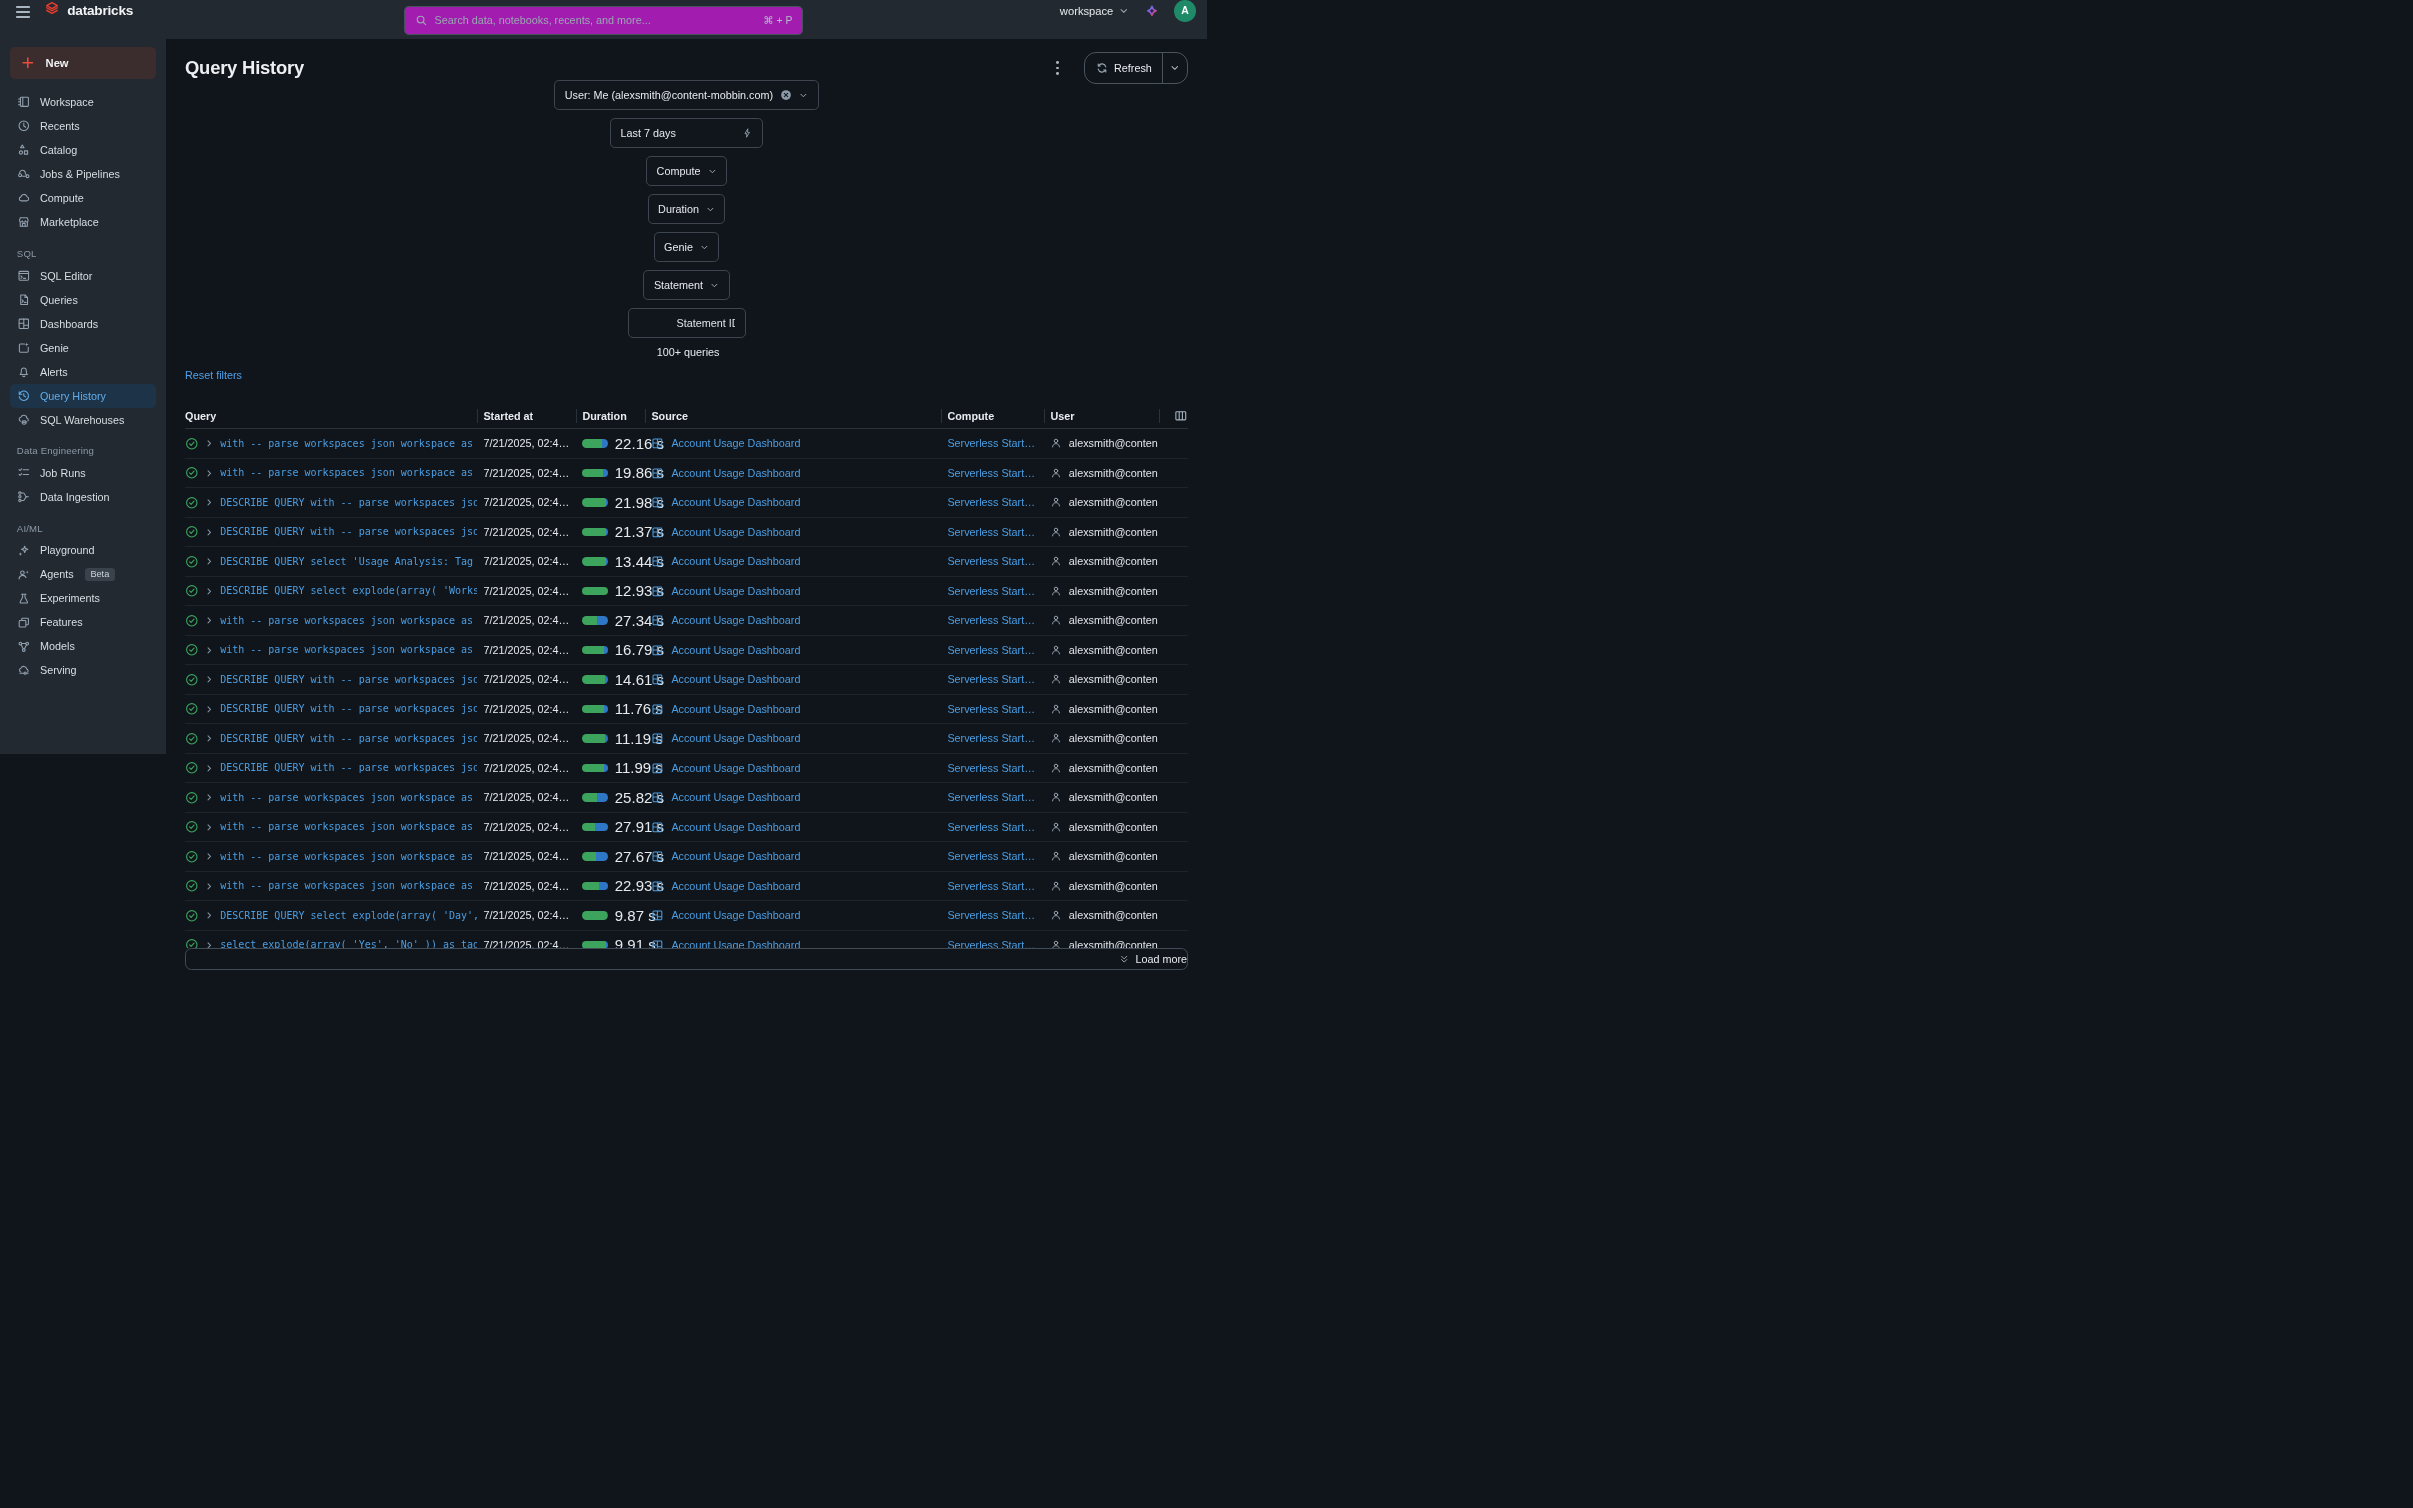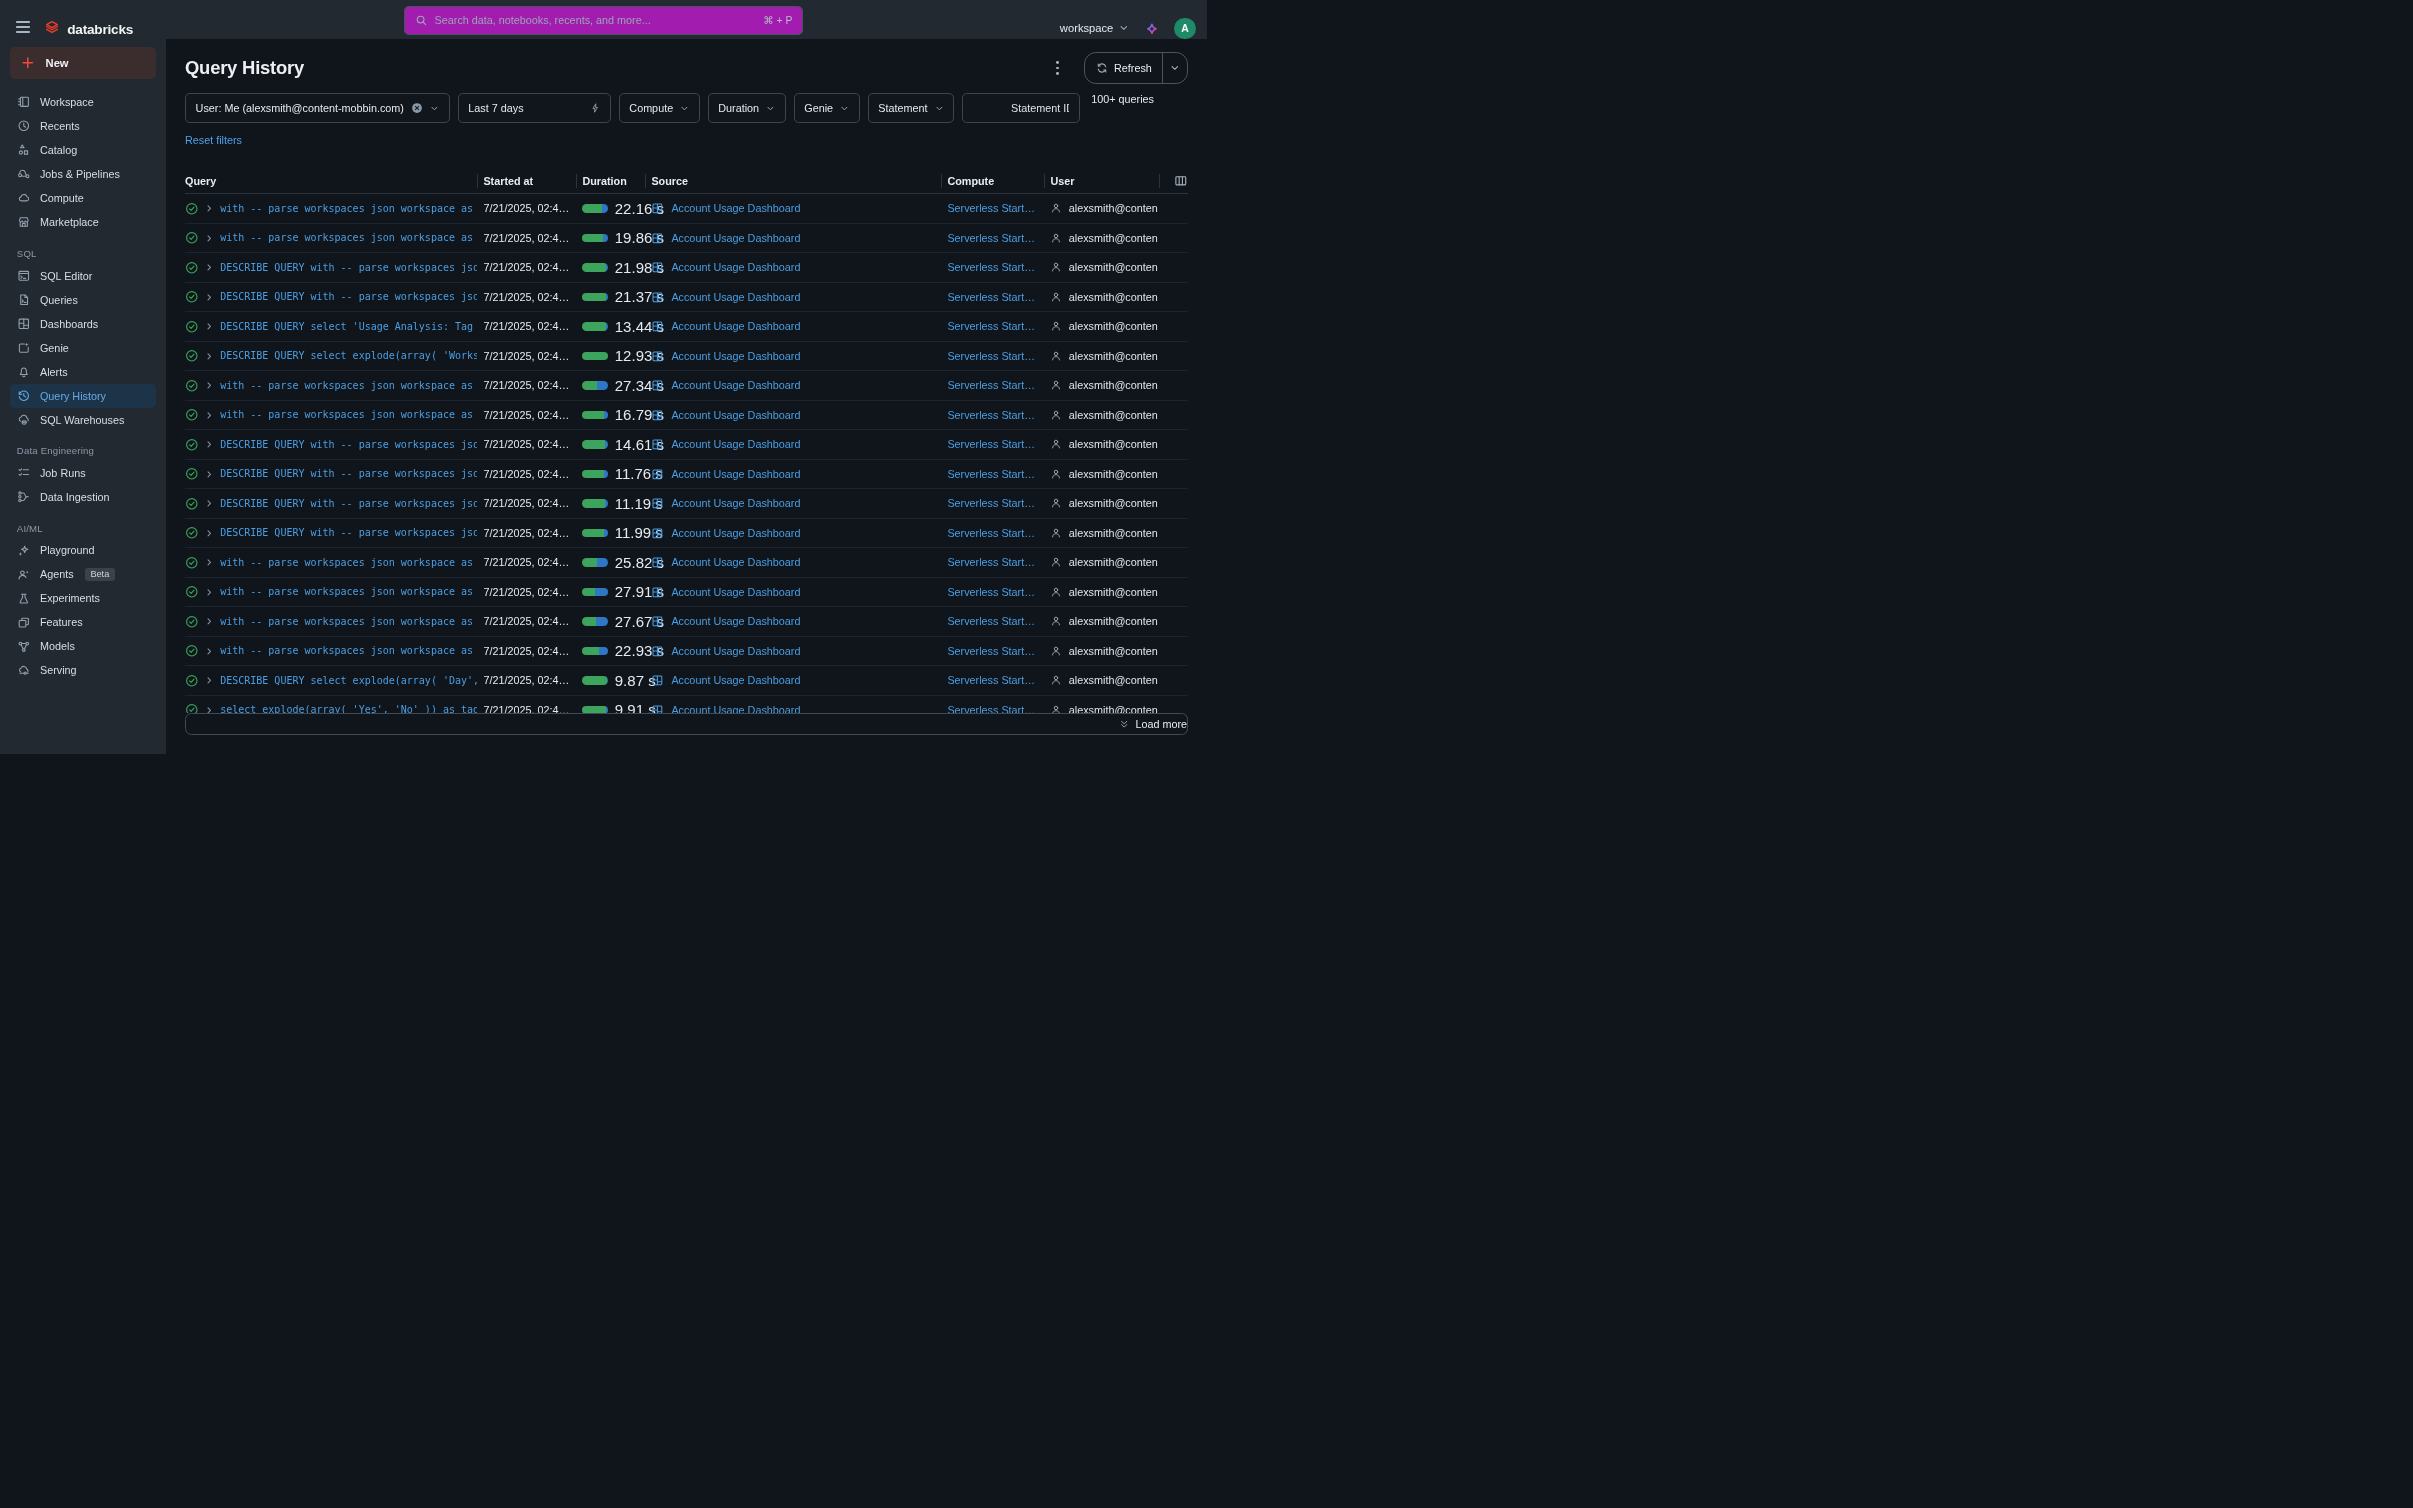--- a/index.html
+++ b/index.html
@@ -8,21 +8,21 @@
     font-family:"Liberation Sans", sans-serif;
     background:#10151C; color:#E8EBEE;
     -webkit-font-smoothing:antialiased;
   }
   .icon { display:inline-flex; align-items:center; justify-content:center; flex:none; }
   .icon svg { display:block; }
 
   
   .topbar {
     position:absolute; left:0; top:0; width:1207px; height:39px;
-    background:#222931; display:flex; align-items:flex-end; padding:0 11.2px;
+    background:#222931; display:flex; align-items:flex-start; padding:0 11.2px;
   }
   .hamburger { width:24px; height:24px; display:flex; flex-direction:column; justify-content:center; gap:3.2px; align-items:center; cursor:pointer; margin-right:6.4px; }
   .hamburger i { display:block; width:13.6px; height:1.6px; background:#A9B6C2; border-radius:0.8px; }
   .brand { display:flex; align-items:center; gap:5.6px; }
   .brand-word { font-size:13.6px; font-weight:700; color:#F2F4F6; letter-spacing:-0.2px; }
   .search-wrap {
     position:absolute; left:404px; top:5.6px; width:399px; height:29px;
     background:#a21caf; border:0.8px solid #4A535D; border-radius:4.8px;
     display:flex; align-items:center; padding:0 9.6px; gap:7.2px;
   }
@@ -68,21 +68,21 @@
   .head-right { margin-left:auto; display:flex; align-items:center; gap:16px; }
   .kebab { width:21px; height:21px; display:flex; flex-direction:column; gap:2.8px; align-items:center; justify-content:center; cursor:pointer; }
   .kebab i { width:2.8px; height:2.8px; border-radius:50%; background:#ABB6C1; display:block; }
   .refresh-split { display:flex; height:32px; border:0.8px solid #4A545F; border-radius:12px; overflow:hidden; }
   .refresh-main { display:flex; align-items:center; gap:6.4px; padding:0 10.4px; cursor:pointer; color:#9AA7B4; }
   .refresh-main .rl { font-size:10.8px; color:#E9ECEF; }
   .refresh-split .divider { width:0.8px; background:#4A545F; }
   .refresh-caret { width:24px; display:flex; align-items:center; justify-content:center; cursor:pointer; color:#ABB6C1; }
 
   
-  .filters { margin-top:13px; display:flex; gap:8px; }
+  .filters { margin-top:0; display:flex; align-items:center; gap:8px;flex-direction:column; }
   .chip {
     height:30px; background:#11161D; border:0.8px solid #3D4650; border-radius:4.8px;
     display:flex; align-items:center; gap:7.2px; padding:0 9.6px; font-size:10.8px; color:#E6EAEE;
     cursor:pointer; white-space:nowrap;
   }
   .chip .caret { color:#9AA7B3; }
   .chip-time { width:153px; }
   .chip-time .bolt { margin-left:auto; color:#9AA7B3; }
   .chip-input { width:118px;padding-left:48px; }
   .chip-input input { width:100%; background:transparent; border:none; outline:none; color:#DDE3E9; font-size:10.8px; font-family:"Liberation Sans", sans-serif; }

